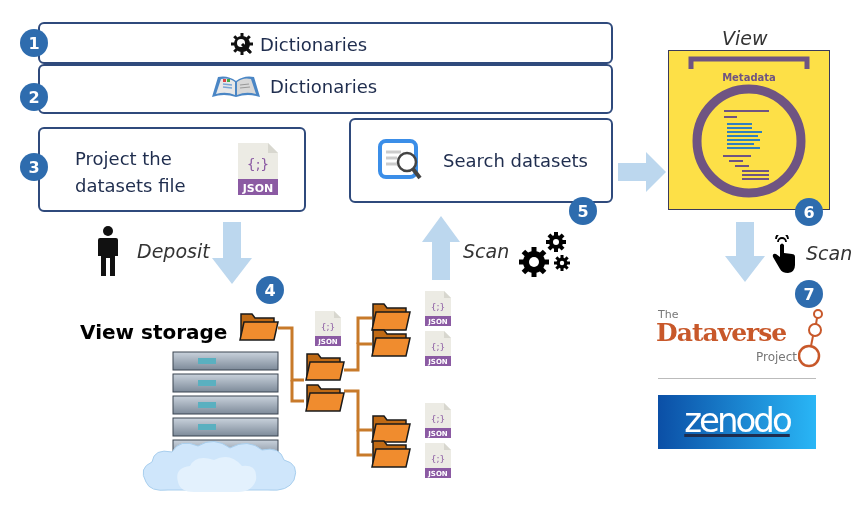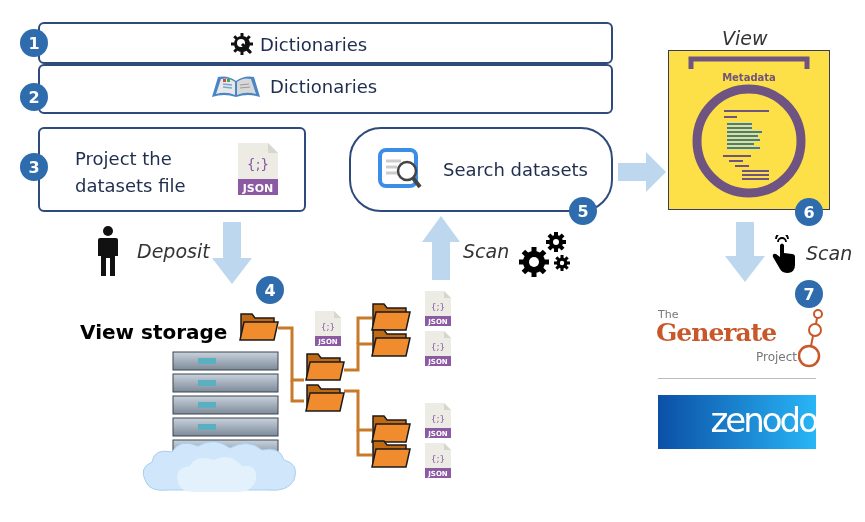--- a/index.html
+++ b/index.html
@@ -65,21 +65,21 @@
   <svg class="abs" style="left:196px;top:12px;" width="44" height="56" viewBox="0 0 44 56">
     <path d="M2 2 L32 2 L42 12 L42 54 L2 54 Z" fill="#ecebe4"></path>
     <path d="M32 2 L32 12 L42 12 Z" fill="#d8d7cf"></path>
     <rect x="2" y="38" width="40" height="16" fill="#8b5aa3"></rect>
     <text x="22" y="28" text-anchor="middle" font-size="14" fill="#8b5aa3">{;}</text>
     <text x="22" y="51" text-anchor="middle" font-size="11" font-weight="bold" fill="#fff">JSON</text>
   </svg>
 </div>
 <div class="badge" style="left:20px;top:153px;">3</div>
 
-<div class="box" style="left:349px;top:127px;width:264px;height:85px;border-radius:32px;">
+<div class="box" style="left:349px;top:118px;width:264px;height:85px;">
   <svg class="abs" style="left:26px;top:18px;" width="50" height="48" viewBox="0 0 50 48">
     <rect x="3" y="3" width="36" height="36" rx="6" fill="#fff" stroke="#3b8ee8" stroke-width="4"></rect>
     <line x1="9" y1="14" x2="24" y2="14" stroke="#ccc" stroke-width="3"></line>
     <line x1="9" y1="20" x2="20" y2="20" stroke="#ccc" stroke-width="3"></line>
     <line x1="9" y1="26" x2="20" y2="26" stroke="#ccc" stroke-width="3"></line>
     <circle cx="30" cy="24" r="9" fill="#fff" stroke="#444" stroke-width="2.5"></circle>
     <line x1="36" y1="31" x2="43" y2="40" stroke="#444" stroke-width="4"></line>
   </svg>
   <span class="abs label" style="left:92px;top:30px;">Search datasets</span>
 </div>
@@ -121,33 +121,33 @@
 <svg class="abs" style="left:768px;top:235px;" width="28" height="40" viewBox="0 0 28 40">
   <path d="M8 4 A6 6 0 0 1 20 4" fill="none" stroke="#000" stroke-width="1.8"></path>
   <path d="M10 7 A4 4 0 0 1 18 7" fill="none" stroke="#000" stroke-width="1.8"></path>
   <path d="M12 10 L12 22 L8 19 Q4 18 5 22 L12 34 Q14 38 20 38 Q27 37 27 30 L27 22 Q27 19 24 19 L16 18 L16 10 Q14 7 12 10 Z" fill="#000"></path>
 </svg>
 <span class="abs italic" style="left:806px;top:242px;">Scan</span>
 <div class="badge" style="left:795px;top:280px;">7</div>
 
 <div class="abs" style="left:656px;top:308px;width:170px;height:62px;">
   <span class="abs" style="left:2px;top:0px;font-size:11px;color:#777;">The</span>
-  <span class="abs" style="left:0px;top:10px;font-family:'DejaVu Serif',serif;font-weight:bold;font-size:25px;color:#c8582a;letter-spacing:-1px;">Generate</span>
+  <span class="abs" style="left:0px;top:10px;font-family:'DejaVu Serif',serif;font-weight:bold;font-size:25px;color:#c8582a;letter-spacing:-1px;">Dataverse</span>
   <span class="abs" style="left:100px;top:42px;font-size:12px;color:#777;">Project</span>
   <svg class="abs" style="left:142px;top:0px;" width="28" height="62" viewBox="0 0 28 62">
     <circle cx="20" cy="6" r="4" fill="none" stroke="#c8582a" stroke-width="2"></circle>
     <circle cx="17" cy="22" r="6" fill="none" stroke="#c8582a" stroke-width="2"></circle>
     <circle cx="11" cy="48" r="10" fill="none" stroke="#c8582a" stroke-width="2.5"></circle>
     <line x1="19" y1="10" x2="18" y2="16" stroke="#c8582a" stroke-width="2"></line>
     <line x1="15" y1="28" x2="13" y2="38" stroke="#c8582a" stroke-width="2"></line>
   </svg>
 </div>
 <div class="abs" style="left:658px;top:378px;width:158px;height:1px;background:#bbb;"></div>
 
-<div class="abs" style="left:658px;top:395px;width:158px;height:54px;background:linear-gradient(90deg,#0b4fa6,#29b6f6);display:flex;align-items:center;justify-content:flex-end;">
+<div class="abs" style="left:658px;top:395px;width:158px;height:54px;background:linear-gradient(90deg,#0b4fa6,#29b6f6);display:flex;align-items:center;justify-content:center;text-decoration:underline;">
   <span style="color:#fff;font-size:34px;font-family:'DejaVu Sans',sans-serif;letter-spacing:-3px;margin-top:-4px;">zenodo</span>
 </div>
 
 <svg class="abs" style="left:97px;top:226px;" width="22" height="52" viewBox="0 0 22 52">
   <circle cx="11" cy="5" r="5" fill="#111"></circle>
   <path d="M3 12 L19 12 Q21 12 21 14 L21 30 L18 30 L18 50 L13 50 L13 32 L9 32 L9 50 L4 50 L4 30 L1 30 L1 14 Q1 12 3 12 Z" fill="#111"></path>
 </svg>
 <span class="abs italic" style="left:137px;top:240px;">Deposit</span>
 <svg class="abs" style="left:212px;top:222px;" width="40" height="62" viewBox="0 0 40 62">
   <path d="M11 0 L29 0 L29 36 L40 36 L20 62 L0 36 L11 36 Z" fill="#bcd7ee"></path>

